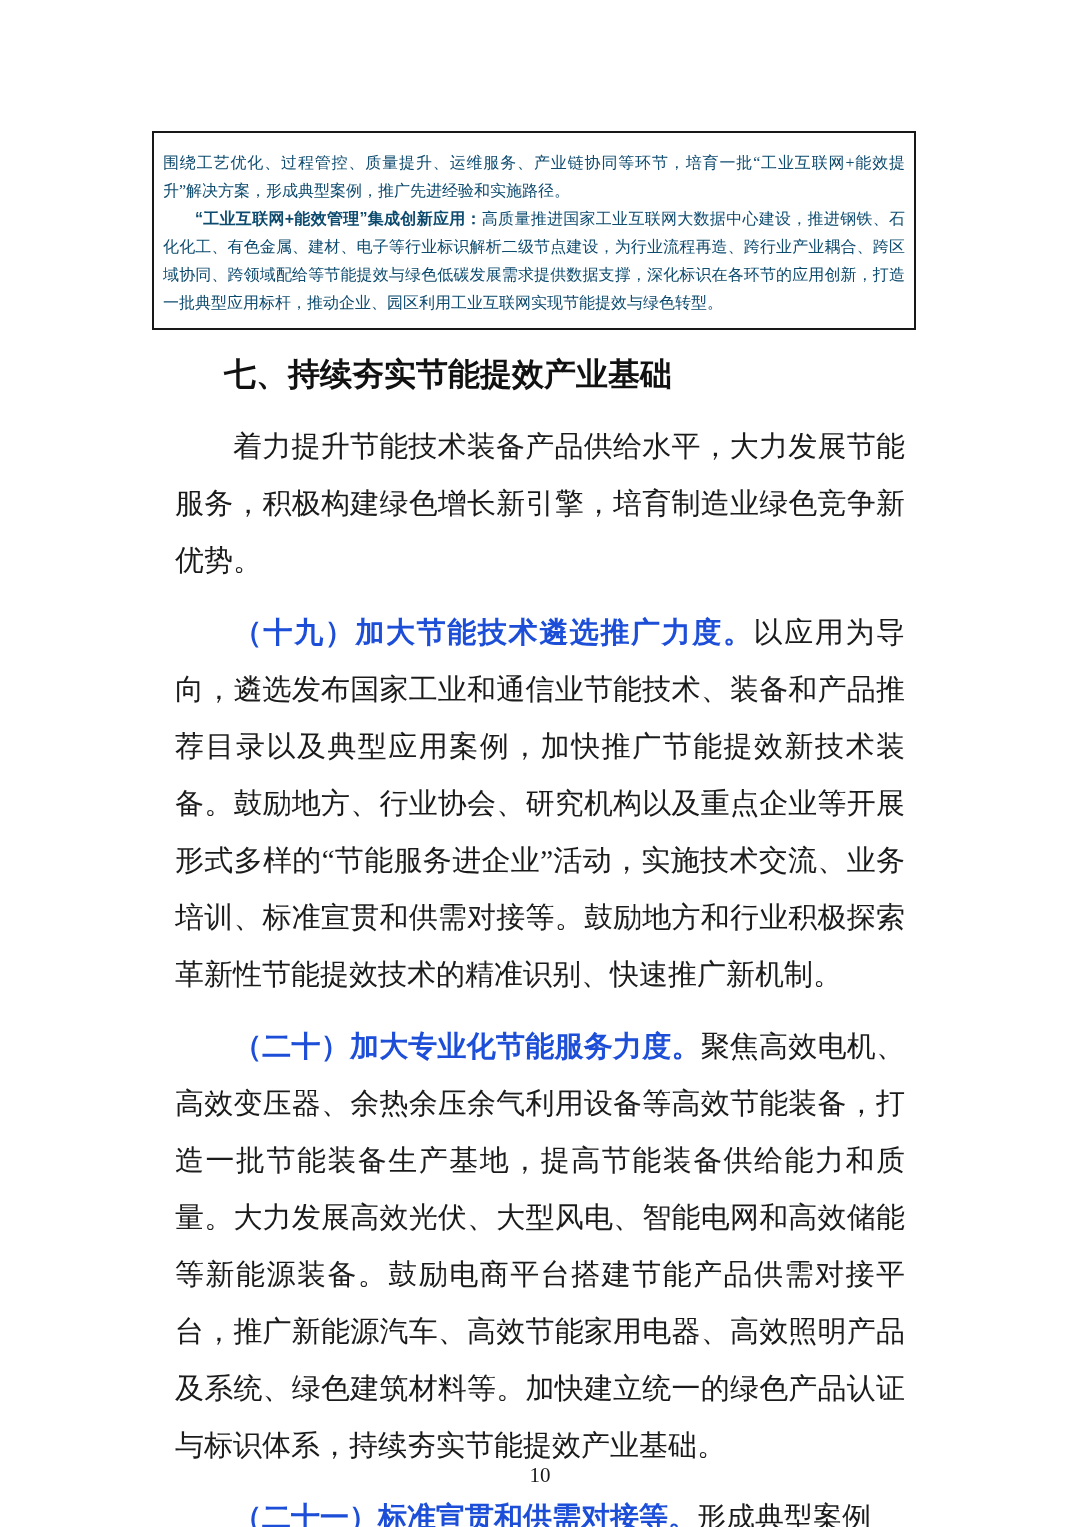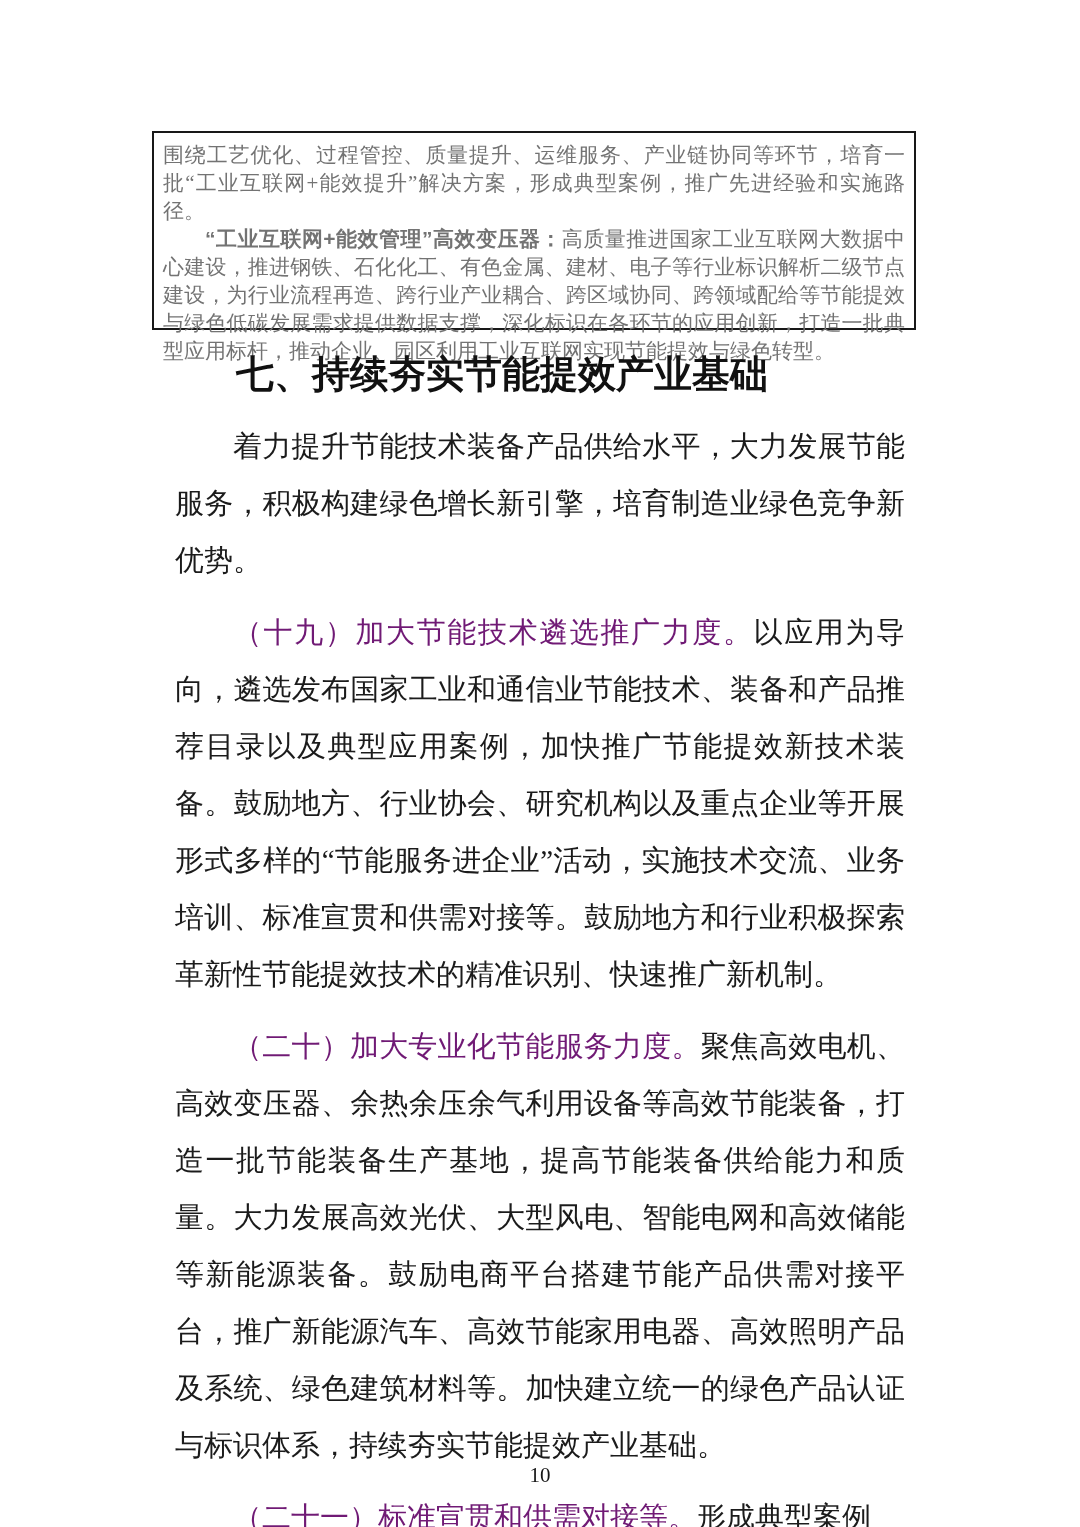--- a/index.html
+++ b/index.html
@@ -22,26 +22,26 @@
   }
   
   .callout-box {
     position: absolute;
     left: 152px;
     top: 131px;
     width: 764px;
     height: 199px;
     box-sizing: border-box;
     border: 2px solid #181818;
-    padding: 8px 9px 0 9px;
-    font-size: 21px;
+    padding: 16px 9px 0 9px;
+    font-size: 16px;
     line-height: 28px;
     text-align: justify;
     text-justify: inter-ideograph;
-    color: #737373;
+    color: #0c4a6e;
   }
   .callout-box p {
     margin: 0;
   }
   .callout-box .indent {
     text-indent: 2em;
   }
   .callout-box strong {
     font-weight: 700;
     font-family: "Liberation Sans", sans-serif;
@@ -54,54 +54,54 @@
     width: 760px;
     font-size: 29px;
     line-height: 57px;
     text-align: justify;
     text-justify: inter-ideograph;
   }
   .section-heading {
     margin: 0;
     font-family: "Liberation Sans", sans-serif;
     font-weight: 700;
-    font-size: 38px;
+    font-size: 32px;
     line-height: 57px;
     text-indent: 2em;
     text-align: left;
     color: #111111;
   }
   .body-paragraph {
     margin: 15px;
     text-indent: 2em;
   }
   .body-paragraph strong {
-    font-weight: 400;
-    color: #701a75;
+    font-weight: 700;
+    color: #1d4ed8;
   }
   
   .page-number {
     position: absolute;
     left: 0;
     top: 1460px;
     width: 100%;
     text-align: center;
     font-size: 21px;
     line-height: 30px;
     color: #161616;
   }
 </style>
 </head>
 <body>
 
 <div class="page">
 
   <div class="callout-box">
     <p>围绕工艺优化、过程管控、质量提升、运维服务、产业链协同等环节，培育一批“工业互联网+能效提升”解决方案，形成典型案例，推广先进经验和实施路径。</p>
-    <p class="indent"><strong>“工业互联网+能效管理”高效变压器：</strong><span>高质量推进国家工业互联网大数据中心建设，推进钢铁、石化化工、有色金属、建材、电子等行业标识解析二级节点建设，为行业流程再造、跨行业产业耦合、跨区域协同、跨领域配给等节能提效与绿色低碳发展需求提供数据支撑，深化标识在各环节的应用创新，打造一批典型应用标杆，推动企业、园区利用工业互联网实现节能提效与绿色转型。</span></p>
+    <p class="indent"><strong>“工业互联网+能效管理”集成创新应用：</strong><span>高质量推进国家工业互联网大数据中心建设，推进钢铁、石化化工、有色金属、建材、电子等行业标识解析二级节点建设，为行业流程再造、跨行业产业耦合、跨区域协同、跨领域配给等节能提效与绿色低碳发展需求提供数据支撑，深化标识在各环节的应用创新，打造一批典型应用标杆，推动企业、园区利用工业互联网实现节能提效与绿色转型。</span></p>
   </div>
 
   <div class="content">
     <h2 class="section-heading">七、持续夯实节能提效产业基础</h2>
 
     <p class="body-paragraph">着力提升节能技术装备产品供给水平，大力发展节能服务，积极构建绿色增长新引擎，培育制造业绿色竞争新优势。</p>
 
     <p class="body-paragraph"><strong>（十九）加大节能技术遴选推广力度。</strong><span>以应用为导向，遴选发布国家工业和通信业节能技术、装备和产品推荐目录以及典型应用案例，加快推广节能提效新技术装备。鼓励地方、行业协会、研究机构以及重点企业等开展形式多样的“节能服务进企业”活动，实施技术交流、业务培训、标准宣贯和供需对接等。鼓励地方和行业积极探索革新性节能提效技术的精准识别、快速推广新机制。</span></p>
 
     <p class="body-paragraph"><strong>（二十）加大专业化节能服务力度。</strong><span>聚焦高效电机、高效变压器、余热余压余气利用设备等高效节能装备，打造一批节能装备生产基地，提高节能装备供给能力和质量。大力发展高效光伏、大型风电、智能电网和高效储能等新能源装备。鼓励电商平台搭建节能产品供需对接平台，推广新能源汽车、高效节能家用电器、高效照明产品及系统、绿色建筑材料等。加快建立统一的绿色产品认证与标识体系，持续夯实节能提效产业基础。</span></p>

